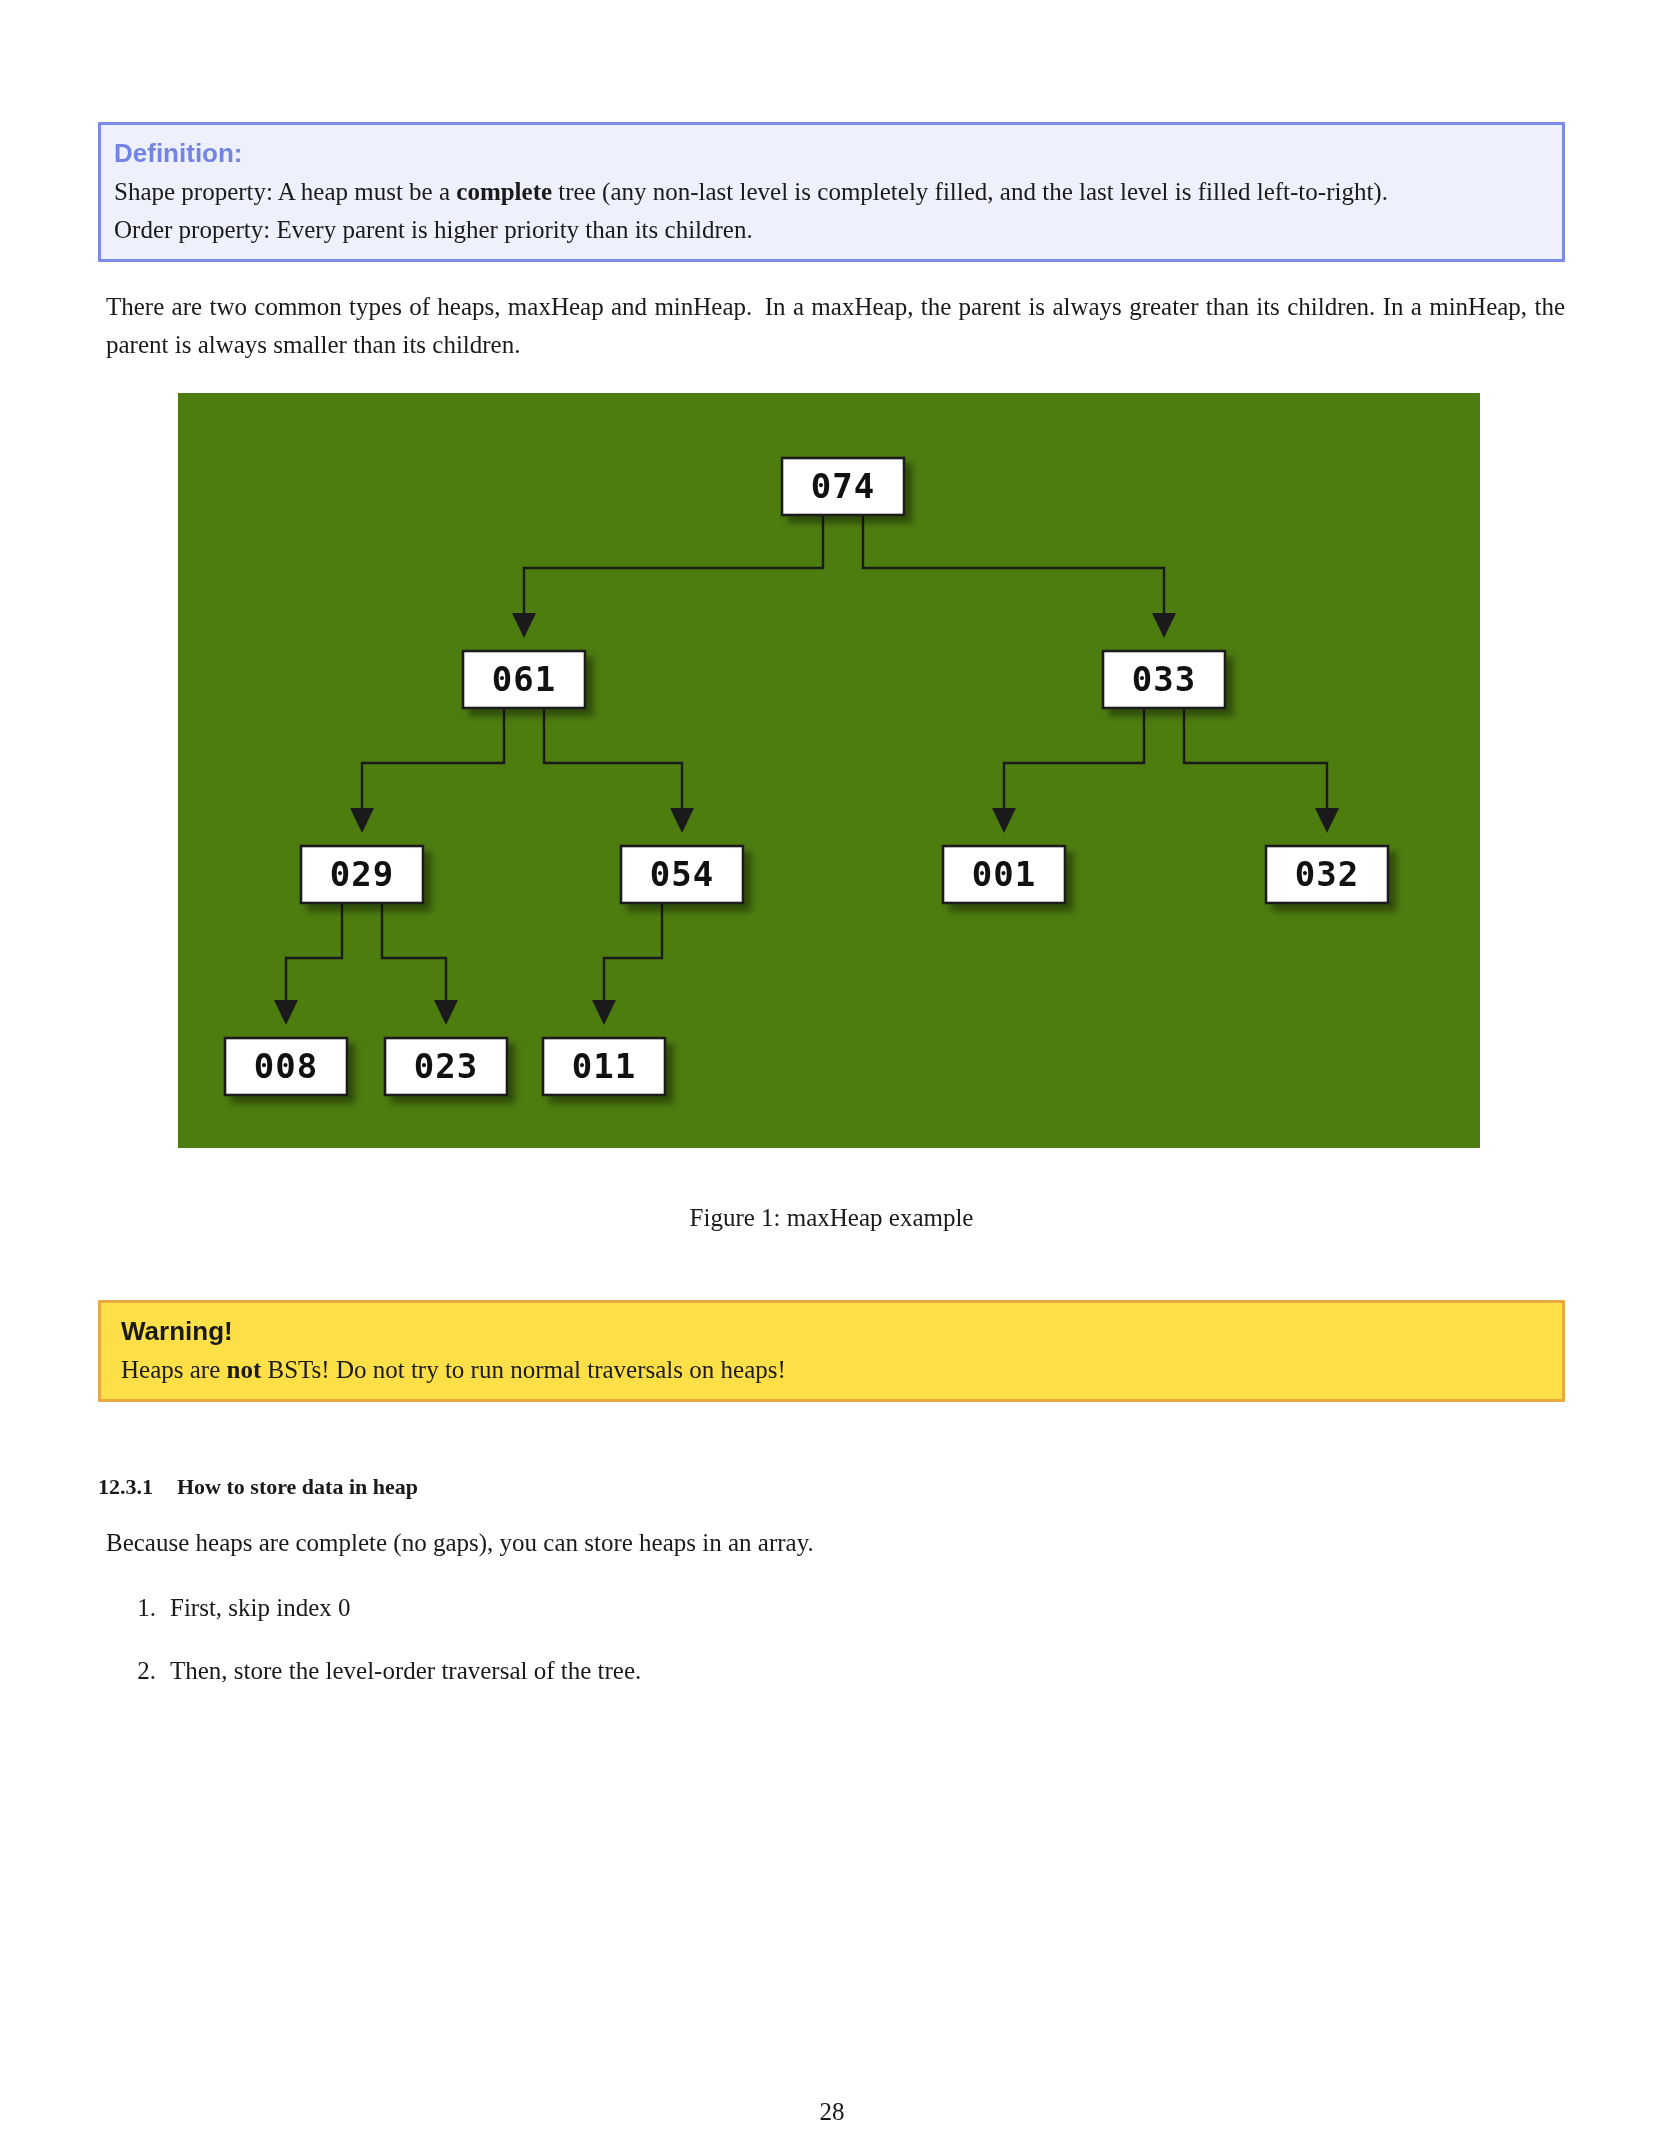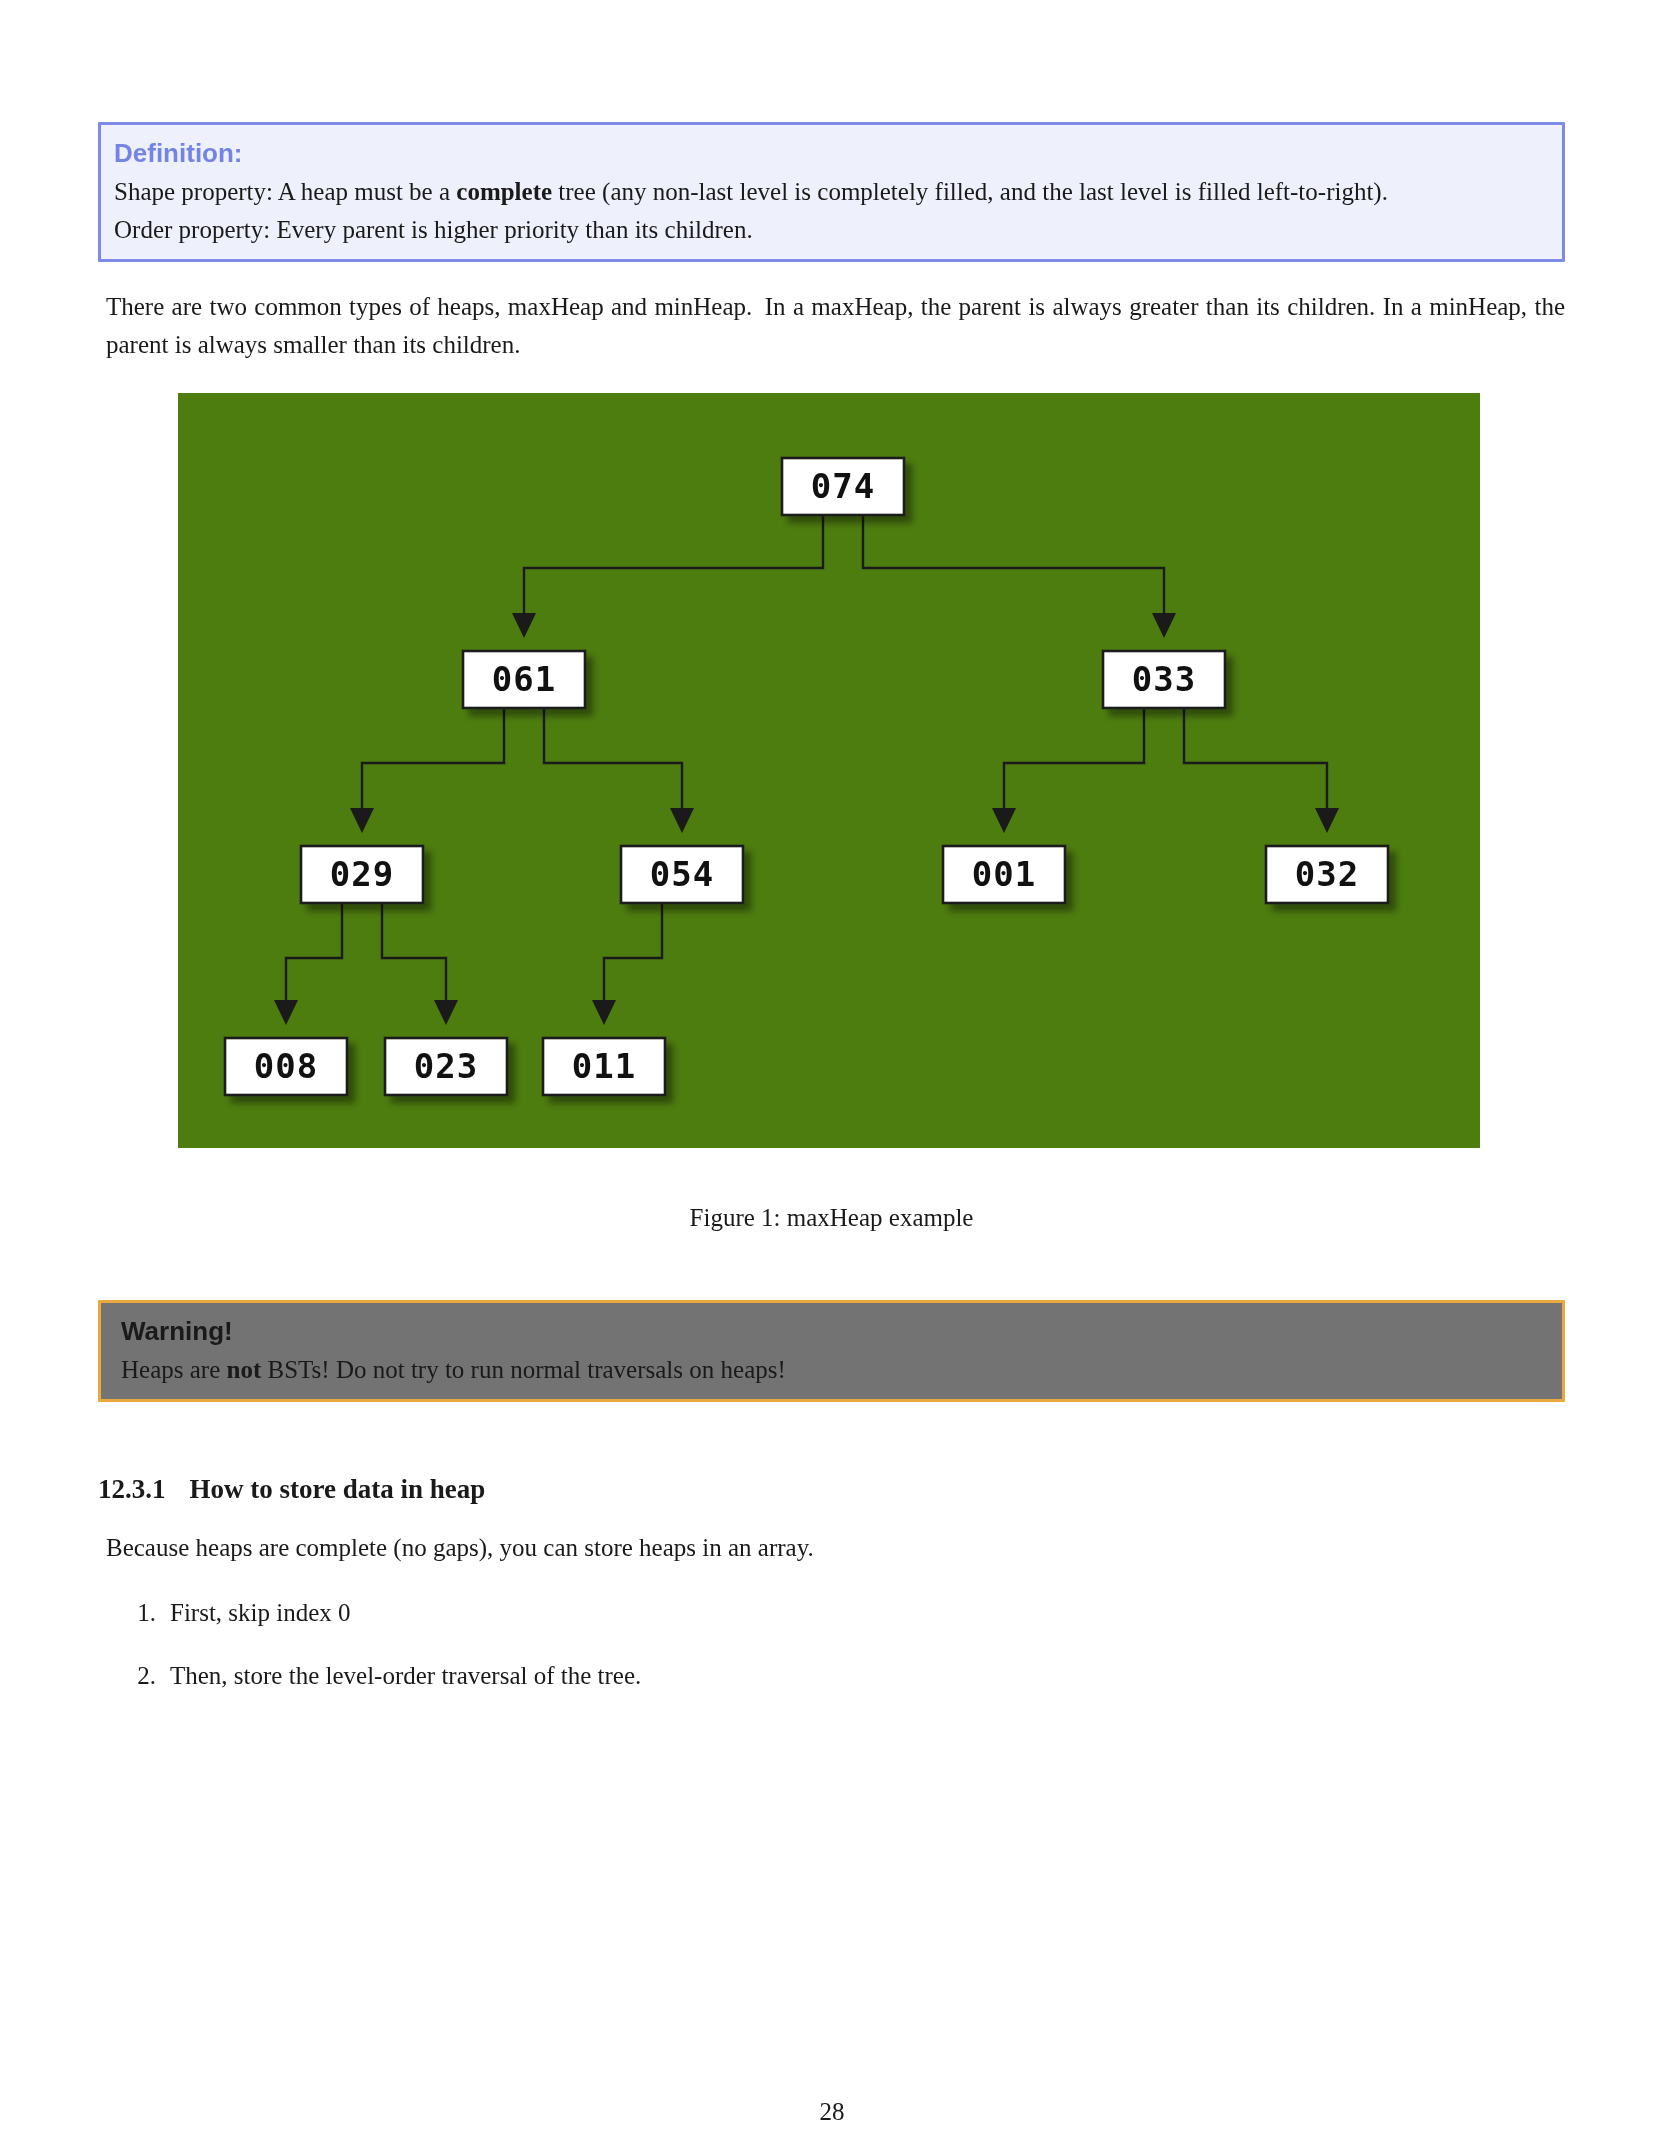--- a/index.html
+++ b/index.html
@@ -14,21 +14,21 @@
   }
   .content { padding-top:83px; margin-left:98px; width:1467px; }
 
   .section-heading {
     display:flex; gap:30px; align-items:baseline;
     font-weight:bold; font-size:36px; line-height:1.05;
     margin:0;
   }
   .subsection-heading {
     display:flex; gap:24px; align-items:baseline;
-    font-weight:bold; font-size:27px; line-height:1.05;
+    font-weight:bold; font-size:22px; line-height:1.05;
     margin:73px 0 0 0;
   }
 
   .callout {
     border:3px solid; border-radius:1px;
     padding:8px 20px 10px 20px;
     font-size:25px; line-height:38px;
   }
   .def-box   { margin-top:39px; }
   .warn-box  { margin-top:67px; }
@@ -147,21 +147,21 @@
         </g>
         <g>
           <rect x="365" y="645" width="122" height="57" fill="#ffffff" stroke="#1a1a1a" stroke-width="2.6" filter="url(#nodeShadow)"></rect>
           <text x="426" y="685" text-anchor="middle" font-family="&quot;DejaVu Sans Mono&quot;, monospace" font-size="34" font-weight="bold" letter-spacing="1" fill="#111111">011</text>
         </g>
       </svg>
   </div>
 
   <div class="fig-caption">Figure 1: maxHeap example</div>
 
-  <div class="callout warn-box" style="border-color: rgb(233, 168, 64); background: #737373;">
+  <div class="callout warn-box" style="border-color: rgb(233, 168, 64); background: #fde047;">
     <div class="callout-label">Warning!</div>
     <div class="callout-body">
       <div><span>Heaps are </span><b>not</b><span> BSTs! Do not try to run normal traversals on heaps!</span></div>
     </div>
   </div>
 
   <h2 class="subsection-heading">
     <span>12.3.1</span>
     <span>How to store data in heap</span>
   </h2>

